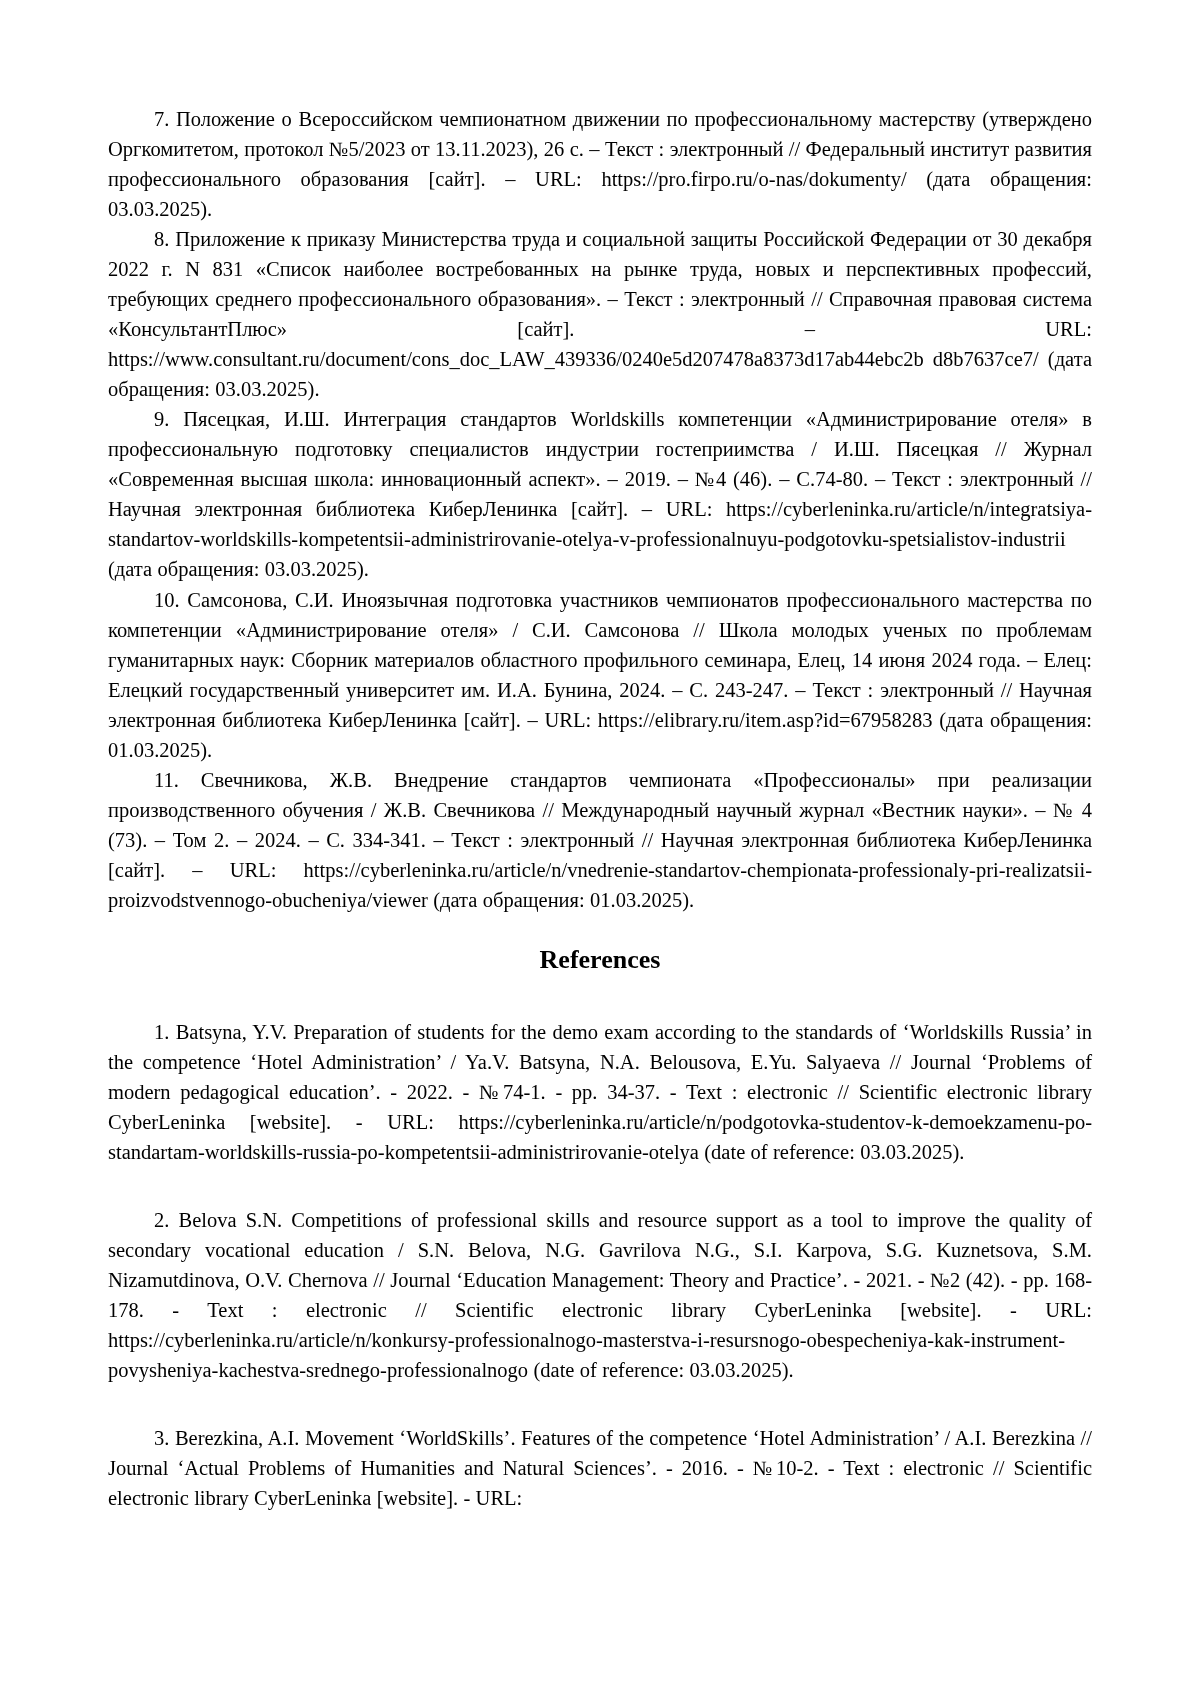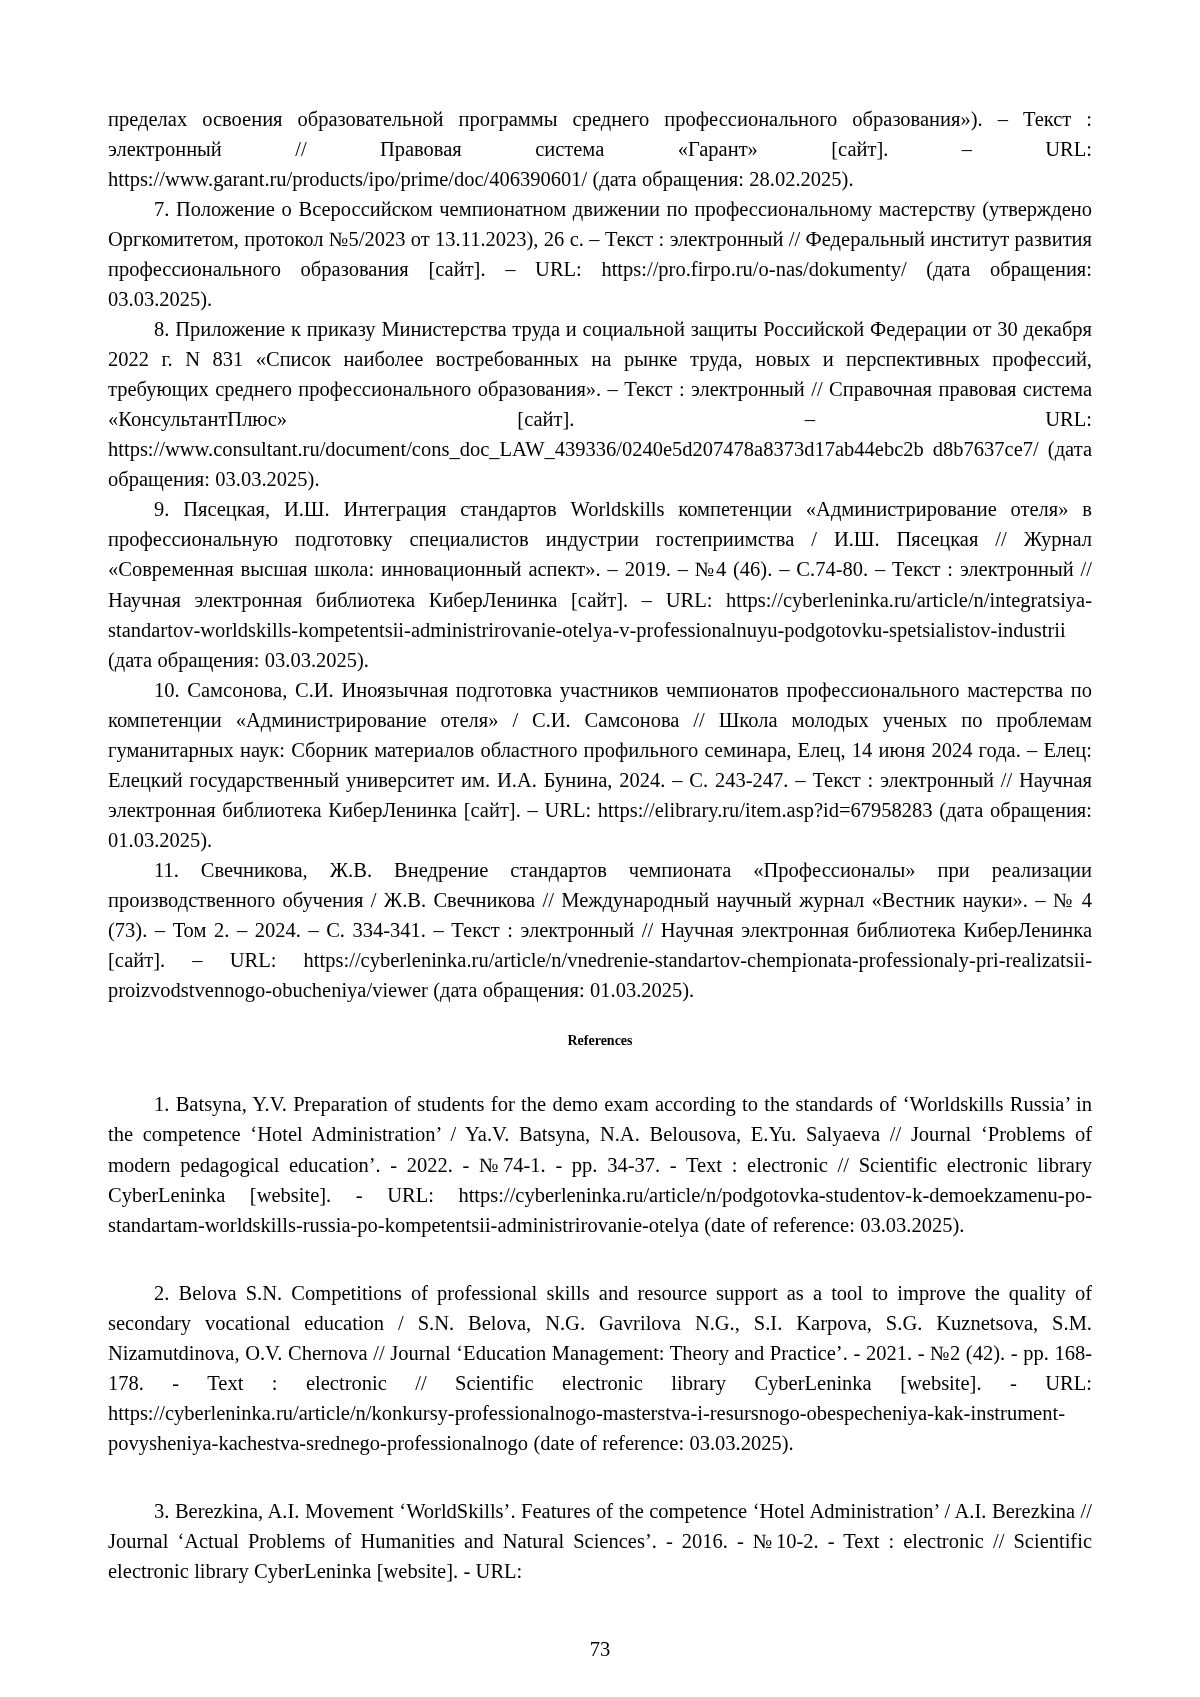--- a/index.html
+++ b/index.html
@@ -35,21 +35,21 @@
     word-spacing: 0.01em;
   }
   .para.noindent {
     text-indent: 0;
   }
   .section-heading {
     margin: 26px 0 0 0;
     text-align: center;
     font-weight: bold;
     text-indent: 0;
-    font-size: 14px;
+    font-size: 26px;
   }
   .page-number {
     position: absolute;
     left: 0;
     right: 0;
     bottom: 36px;
     text-align: center;
     font-size: 20.5px;
   }
   .eng .para {
@@ -57,32 +57,30 @@
     margin-top: 38px;
   }
 </style>
 </head>
 <body>
 
 <div class="page">
   <div class="doc-body">
 
     <div class="ru-section">
-      <p class="para noindent">пределах освоения образовательной программы среднего профессионального образования»). – Текст : электронный // Правовая система «Гарант» [сайт]. – URL: https://www.garant.ru/products/ipo/prime/doc/406390601/ (дата обращения: 28.02.2025).</p>
       <p class="para">7. Положение о Всероссийском чемпионатном движении по профессиональному мастерству (утверждено Оргкомитетом, протокол №5/2023 от 13.11.2023), 26 с. – Текст : электронный // Федеральный институт развития профессионального образования [сайт]. – URL: https://pro.firpo.ru/o-nas/dokumenty/ (дата обращения: 03.03.2025).</p>
       <p class="para">8. Приложение к приказу Министерства труда и социальной защиты Российской Федерации от 30 декабря 2022 г. N 831 «Список наиболее востребованных на рынке труда, новых и перспективных профессий, требующих среднего профессионального образования». – Текст : электронный // Справочная правовая система  «КонсультантПлюс» [сайт]. – URL: https://www.consultant.ru/document/cons_doc_LAW_439336/0240e5d207478a8373d17ab44ebc2b d8b7637ce7/ (дата обращения: 03.03.2025).</p>
       <p class="para">9. Пясецкая, И.Ш. Интеграция стандартов Worldskills компетенции «Администрирование отеля» в профессиональную подготовку специалистов индустрии гостеприимства / И.Ш. Пясецкая // Журнал «Современная высшая школа: инновационный аспект». – 2019. – №4 (46). – С.74-80. – Текст : электронный // Научная электронная библиотека КиберЛенинка [сайт]. – URL: https://cyberleninka.ru/article/n/integratsiya-standartov-worldskills-kompetentsii-administrirovanie-otelya-v-professionalnuyu-podgotovku-spetsialistov-industrii (дата обращения: 03.03.2025).</p>
       <p class="para">10. Самсонова, С.И. Иноязычная подготовка участников чемпионатов профессионального мастерства по компетенции «Администрирование отеля» / С.И. Самсонова // Школа молодых ученых по проблемам гуманитарных наук: Сборник материалов областного профильного семинара, Елец, 14 июня 2024 года. – Елец: Елецкий государственный университет им. И.А. Бунина, 2024. – С. 243-247. – Текст : электронный // Научная электронная библиотека КиберЛенинка [сайт]. – URL: https://elibrary.ru/item.asp?id=67958283 (дата обращения: 01.03.2025).</p>
       <p class="para">11. Свечникова, Ж.В. Внедрение стандартов чемпионата «Профессионалы» при реализации производственного обучения / Ж.В. Свечникова // Международный научный журнал «Вестник науки». – № 4 (73). – Том 2. – 2024. – С. 334-341.  – Текст : электронный // Научная электронная библиотека КиберЛенинка [сайт]. – URL: https://cyberleninka.ru/article/n/vnedrenie-standartov-chempionata-professionaly-pri-realizatsii-proizvodstvennogo-obucheniya/viewer (дата обращения: 01.03.2025).</p>
     </div>
 
     <p class="section-heading">References</p>
 
     <div class="eng">
       <p class="para">1. Batsyna, Y.V. Preparation of students for the demo exam according to the standards of ‘Worldskills Russia’ in the competence ‘Hotel Administration’ / Ya.V. Batsyna, N.A. Belousova, E.Yu. Salyaeva // Journal ‘Problems of modern pedagogical education’. - 2022. - №74-1. - pp. 34-37. - Text : electronic // Scientific electronic library CyberLeninka [website]. - URL: https://cyberleninka.ru/article/n/podgotovka-studentov-k-demoekzamenu-po-standartam-worldskills-russia-po-kompetentsii-administrirovanie-otelya (date of reference: 03.03.2025).</p>
       <p class="para">2. Belova S.N. Competitions of professional skills and resource support as a tool to improve the quality of secondary vocational education / S.N. Belova, N.G. Gavrilova N.G., S.I. Karpova, S.G. Kuznetsova, S.M. Nizamutdinova, O.V. Chernova // Journal ‘Education Management: Theory and Practice’. - 2021. - №2 (42). - pp. 168-178. - Text : electronic // Scientific electronic library CyberLeninka [website]. - URL: https://cyberleninka.ru/article/n/konkursy-professionalnogo-masterstva-i-resursnogo-obespecheniya-kak-instrument-povysheniya-kachestva-srednego-professionalnogo (date of reference: 03.03.2025).</p>
       <p class="para">3. Berezkina, A.I. Movement ‘WorldSkills’. Features of the competence ‘Hotel Administration’ / A.I. Berezkina // Journal ‘Actual Problems of Humanities and Natural Sciences’. - 2016. - №10-2. - Text : electronic // Scientific electronic library CyberLeninka [website]. - URL:</p>
     </div>
 
   </div>
 
-  <div class="page-number">73</div>
 </div>
 
 </body></html>

